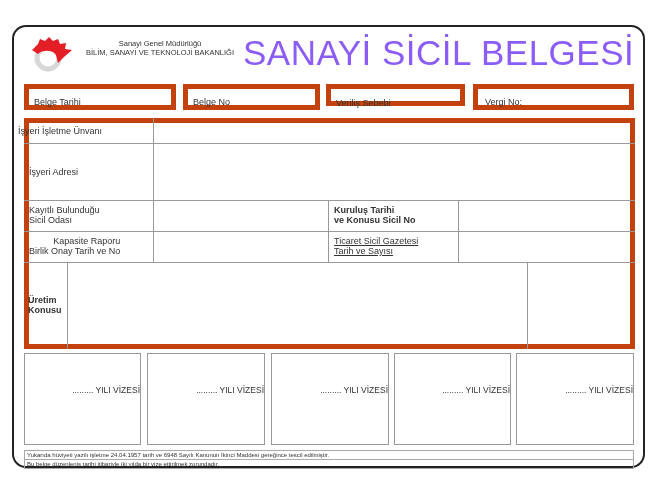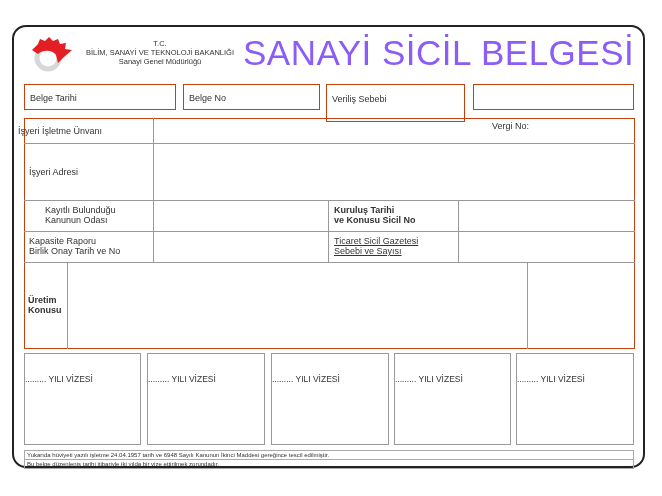--- a/index.html
+++ b/index.html
@@ -1,103 +1,102 @@
 <!DOCTYPE html>
 <html><head>
 <meta charset="utf-8">
 <style>
   html, body { margin:0; padding:0; background:#ffffff; }
   body { width:662px; height:496px; position:relative; overflow:hidden;
          font-family:"Liberation Sans", sans-serif; color:#333; }
   .frame { position:absolute; left:12px; top:25px; width:633px; height:443px;
            border:2px solid #222; border-radius:14px; box-sizing:border-box; }
   .abs { position:absolute; box-sizing:border-box; }
-  .box { border:1px solid #c2410c; }
+  .box { border:5px solid #c2410c; }
   .lbl { font-size:9px; color:#333; line-height:10px; }
   .header-ministry { position:absolute; left:75px; top:39px; width:170px; text-align:center;
                      font-size:7.5px; line-height:9px; color:#333; }
   .title { position:absolute; left:243px; top:33px; font-size:35px; color:#8b5cf6;
            letter-spacing:0.5px; white-space:nowrap; line-height:40px; }
   .vline { position:absolute; border-left:1px solid #999; }
   .hline { position:absolute; border-top:1px solid #999; }
   .visa { position:absolute; top:353px; height:92px; border:1px solid #999; box-sizing:border-box;
-          text-align:left; font-size:8.5px; color:#333; padding-top:20px; }
+          text-align:right; font-size:8.5px; color:#333; padding-top:31px; }
   .footer-line { position:absolute; left:24px; width:610px; font-size:6px; color:#333;
                  border:1px solid #aaa; box-sizing:border-box; padding-left:2px; line-height:8px; height:10px; }
 </style>
 </head>
 <body>
 
 <div class="frame"></div>
 
 <div class="abs" style="left:28px;top:36px;width:48px;height:36px;">
   <svg width="48" height="36" viewBox="0 0 48 36">
     <circle cx="20" cy="22" r="11" fill="none" stroke="#d8d8d8" stroke-width="5"></circle>
     <path d="M4 14 L10 8 L12 3 L17 5 L21 1 L25 5 L30 3 L32 8 L38 7 L37 13 L44 14 L36 21 L30 27 L28 19 C25 14 15 13 10 18 Z" fill="#e31e24"></path>
   </svg>
 </div>
 
 <div class="header-ministry">
-  <div>T.C.</div>
+  <div>Sanayi Genel Müdürlüğü</div>
   <div>BİLİM, SANAYİ VE TEKNOLOJİ BAKANLIĞI</div>
-  <div>Sanayi Genel Müdürlüğü</div>
 </div>
 <div class="title">SANAYİ SİCİL BELGESİ</div>
 
 <div class="abs box" style="left:24px;top:84px;width:152px;height:26px;">
   <span class="abs lbl" style="left:5px;top:8px;">Belge Tarihi</span>
 </div>
 <div class="abs box" style="left:183px;top:84px;width:137px;height:26px;">
   <span class="abs lbl" style="left:5px;top:8px;">Belge No</span>
 </div>
-<div class="abs box" style="left:326px;top:84px;width:139px;height:38px;padding-left:32px;">
+<div class="abs box" style="left:326px;top:84px;width:139px;height:22px;padding-left:32px;">
   <span class="abs lbl" style="left:5px;top:9px;">Veriliş Sebebi</span>
 </div>
 <div class="abs box" style="left:473px;top:84px;width:161px;height:26px;">
-  <span class="abs lbl" style="left:18px;top:8px;margin-top:28px;">Vergi No:</span>
+  <span class="abs lbl" style="left:7px;top:8px;">Vergi No:</span>
 </div>
 
 <div class="abs box" style="left:24px;top:118px;width:611px;height:231px;"></div>
 <div class="hline" style="left:24px;top:143px;width:611px;"></div>
 <div class="hline" style="left:24px;top:200px;width:611px;"></div>
 <div class="hline" style="left:24px;top:231px;width:611px;"></div>
 <div class="hline" style="left:24px;top:262px;width:611px;"></div>
 <div class="vline" style="left:153px;top:118px;height:144px;"></div>
 <div class="vline" style="left:328px;top:200px;height:62px;"></div>
 <div class="vline" style="left:458px;top:200px;height:62px;"></div>
 <div class="vline" style="left:67px;top:262px;height:87px;"></div>
 <div class="vline" style="left:527px;top:262px;height:87px;"></div>
 
 <span class="abs lbl" style="left:18px;top:126px;">İşyeri İşletme Ünvanı</span>
 <div class="abs" style="left:154px;top:119px;width:480px;height:24px;"></div>
 
 <span class="abs lbl" style="left:29px;top:167px;">İşyeri Adresi</span>
 <div class="abs" style="left:154px;top:144px;width:480px;height:56px;"></div>
 
-<div class="abs lbl" style="left:29px;top:205px;margin-left:16px;">
+<div class="abs lbl" style="left:29px;top:205px;">
   <div>Kayıtlı Bulunduğu</div>
-  <div>Kanunun Odası</div>
+  <div>Sicil Odası</div>
 </div>
 <div class="abs" style="left:154px;top:201px;width:174px;height:30px;"></div>
 
 <div class="abs lbl" style="left:334px;top:205px;font-weight:bold;">
   <div>Kuruluş Tarihi</div>
   <div>ve Konusu Sicil No</div>
 </div>
 <div class="abs" style="left:459px;top:201px;width:175px;height:30px;"></div>
 
-<div class="abs lbl" style="left:29px;top:236px;">
+<div class="abs lbl" style="left:29px;top:236px;text-align:right;">
   <div>Kapasite Raporu</div>
   <div>Birlik Onay Tarih ve No</div>
 </div>
 <div class="abs" style="left:154px;top:232px;width:174px;height:30px;"></div>
 
 <div class="abs lbl" style="left:334px;top:236px;text-decoration:underline;">
   <div>Ticaret Sicil Gazetesi</div>
-  <div>Sebebi ve Sayısı</div>
+  <div>Tarih ve Sayısı</div>
 </div>
 <div class="abs" style="left:459px;top:232px;width:175px;height:30px;"></div>
 
 <div class="abs lbl" style="left:28px;top:295px;font-weight:bold;">
   <div>Üretim</div>
   <div>Konusu</div>
 </div>
 <div class="abs" style="left:68px;top:263px;width:459px;height:85px;"></div>
 <div class="abs" style="left:528px;top:263px;width:106px;height:85px;"></div>
 

